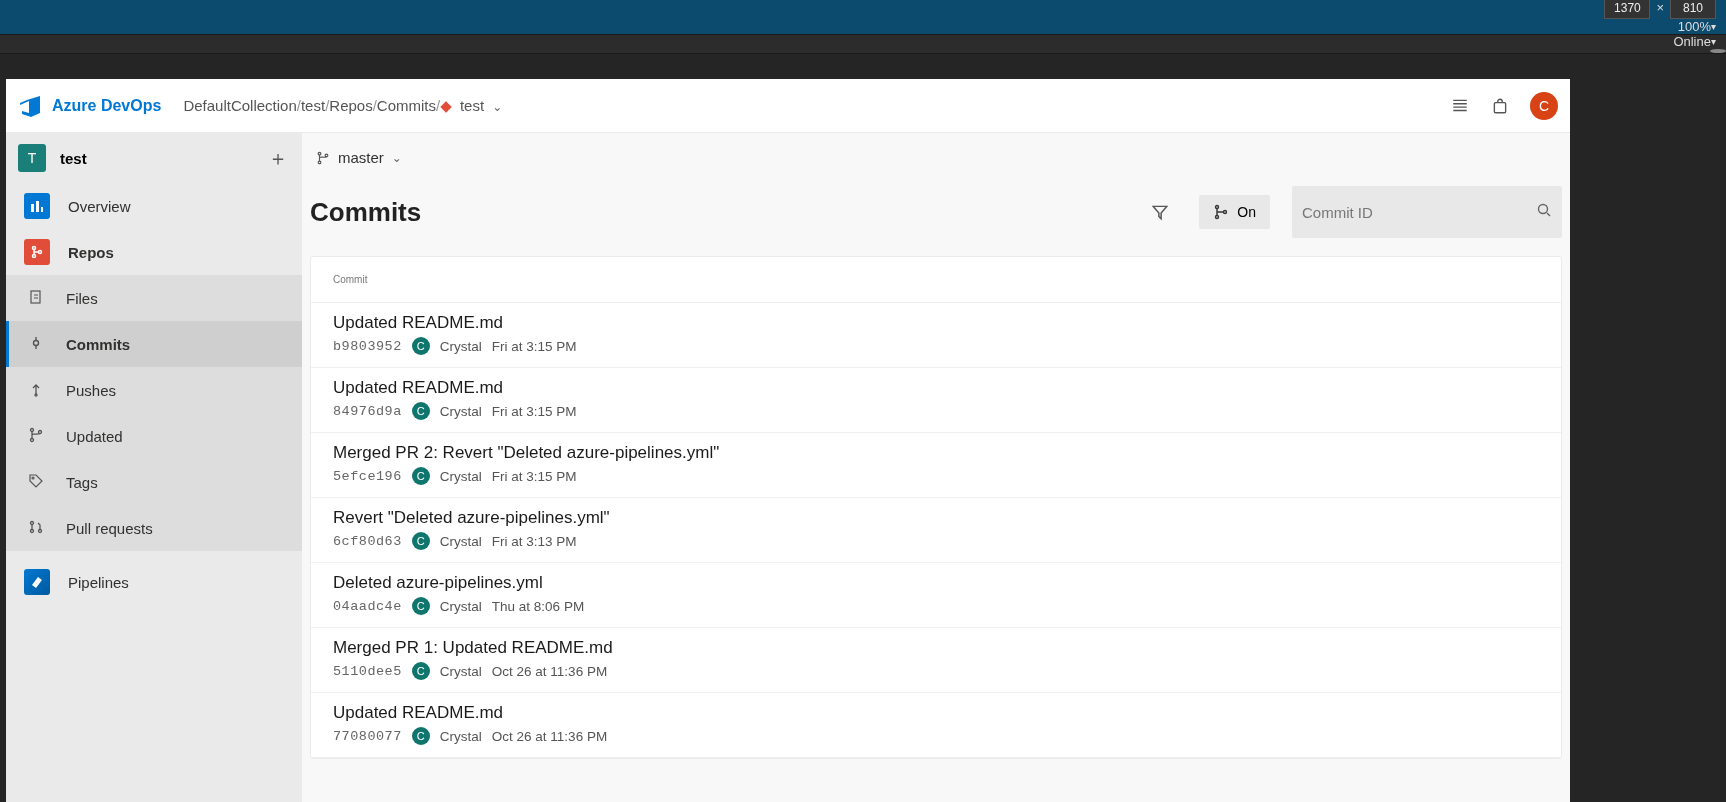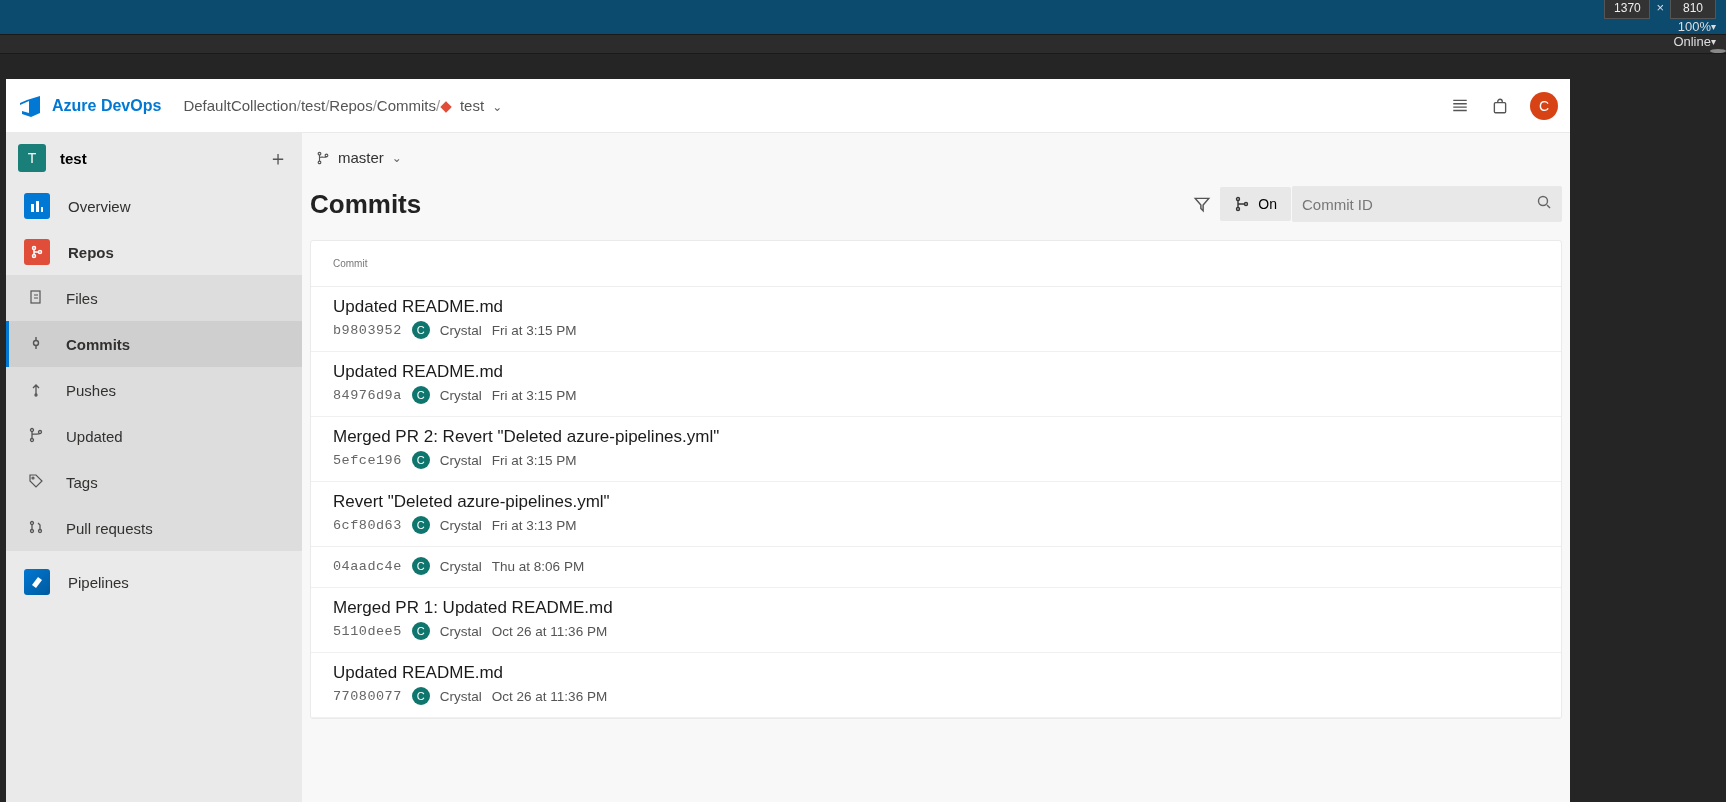--- a/index.html
+++ b/index.html
@@ -77,28 +77,28 @@
   .sub-item.selected::before {
     content:""; position:absolute; left:0; top:0; bottom:0; width:3px; background:#0078d4;
   }
   .sidebar .spacer{height:8px;}
   
   .main { flex:1; background:#f8f8f8; padding:10px 8px; overflow:auto;}
   .branch-row { display:flex; align-items:center; gap:8px; color:#333; font-size:15px; margin:6px 0 20px 6px;}
   .branch-row .chev { font-size:12px; color:#666;}
   .title-row { display:flex; align-items:center; margin-bottom:18px;}
   .page-title { font-size:26px; font-weight:600; color:#222;}
-  .title-tools { margin-left:auto; display:flex; align-items:center; gap:1px;}
+  .title-tools { margin-left:auto; display:flex; align-items:center; gap:22px;}
   .tool-btn { height:34px; min-width:34px; display:flex; align-items:center; justify-content:center; color:#555;}
   .graph-toggle {
     height:34px; background:#e8e8e8; border-radius:2px; padding:0 14px;
     display:flex; align-items:center; gap:8px; font-size:14px;
   }
   .search-box {
-    height:36px; width:270px; background:#e8e8e8; border-radius:2px;
+    height:52px; width:270px; background:#e8e8e8; border-radius:2px;
     display:flex; align-items:center; padding:0 10px;
   }
   .search-box input {
     flex:1; background:transparent; border:none; outline:none; font-size:15px; color:#333;
   }
   .search-box input::placeholder{color:#777;}
   .search-ic{color:#666;}
   .commit-table {
     background:#fff; border:1px solid #eaeaea; border-radius:3px;
   }
@@ -344,20 +344,21 @@
             <div class="commit-row">
               <div class="commit-msg">Revert "Deleted azure-pipelines.yml"</div>
               <div class="commit-meta">
                 <span class="commit-hash">6cf80d63</span>
                 <span class="mini-avatar">C</span>
                 <span>Crystal</span>
                 <span>Fri at 3:13 PM</span>
               </div>
             </div>
             <div class="commit-row">
+              <div class="commit-msg">Deleted azure-pipelines.yml</div>
               <div class="commit-meta">
                 <span class="commit-hash">04aadc4e</span>
                 <span class="mini-avatar">C</span>
                 <span>Crystal</span>
                 <span>Thu at 8:06 PM</span>
               </div>
             </div>
             <div class="commit-row">
               <div class="commit-msg">Merged PR 1: Updated README.md</div>
               <div class="commit-meta">

